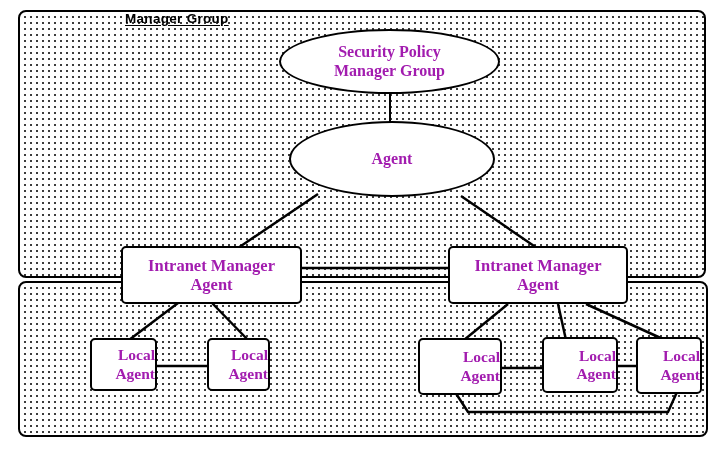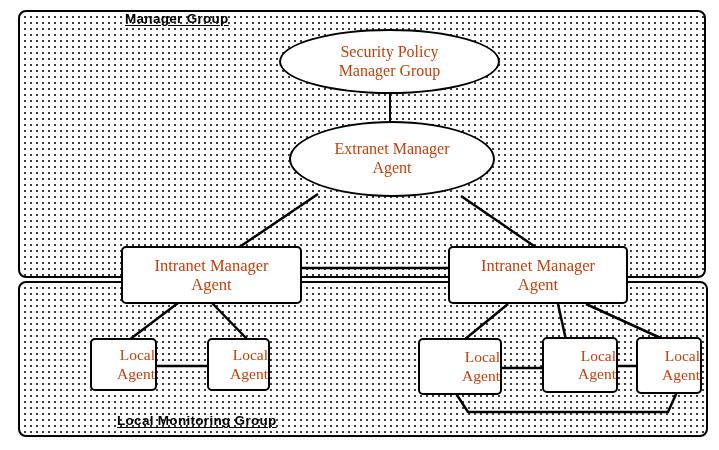--- a/index.html
+++ b/index.html
@@ -17,23 +17,23 @@
   .group-label {
     position:absolute; z-index:4;
     font-family:"Liberation Sans","DejaVu Sans",sans-serif;
     font-weight:bold; font-size:13.5px; color:#000;
     text-decoration:underline; text-underline-offset:2px;
     white-space:nowrap; letter-spacing:0.3px;
   }
   #edges { position:absolute; left:0; top:0; z-index:2; }
   .node {
     position:absolute; z-index:3; box-sizing:border-box;
-    background:#ffffff; border:2.5px solid #000; color:#c2410c;
+    background:#ffffff; border:2.5px solid #000; color:#a21caf;
     display:flex; flex-direction:column; align-items:center; justify-content:center;
-    text-align:center; font-weight:normal; line-height:1.18; white-space:nowrap;
+    text-align:center; font-weight:bold; line-height:1.18; white-space:nowrap;
   }
   .ellipse { border-radius:50%; border-width:2.5px; }
   .rect    { border-radius:5px; }
   .fs-big   { font-size:16.5px; }
   .fs-mid   { font-size:16px; }
   .fs-small { font-size:15.5px;align-items:flex-end; }
 </style>
 </head>
 <body>
 
@@ -54,29 +54,27 @@
       <line x1="508" y1="304" x2="464" y2="340"></line>
       <line x1="558" y1="304" x2="566" y2="340"></line>
       <line x1="586" y1="304" x2="665" y2="340"></line>
       <line x1="502" y1="368" x2="543" y2="368"></line>
       <line x1="617" y1="366" x2="637" y2="366"></line>
       <polyline points="455,392 468,412 668,412 677,392"></polyline>
     </g>
   </svg>
 
   <div class="group-label" style="left:125px; top:11px;">Manager Group</div>
-  <div class="group-label" style="left:117px; top:413px;">Local Monitoring Group</div>
 
   <div class="node ellipse fs-mid" style="left:279px; top:29px; width:221px; height:65px;">
     <span>Security Policy</span>
     <span>Manager Group</span>
   </div>
 
   <div class="node ellipse fs-mid" style="left:289px; top:121px; width:206px; height:76px;">
-    <span>Extranet Manager</span>
     <span>Agent</span>
   </div>
 
   <div class="node rect fs-big" style="left:121px; top:246px; width:181px; height:58px;">
     <span>Intranet Manager</span>
     <span>Agent</span>
   </div>
 
   <div class="node rect fs-big" style="left:448px; top:246px; width:180px; height:58px;">
     <span>Intranet Manager</span>

